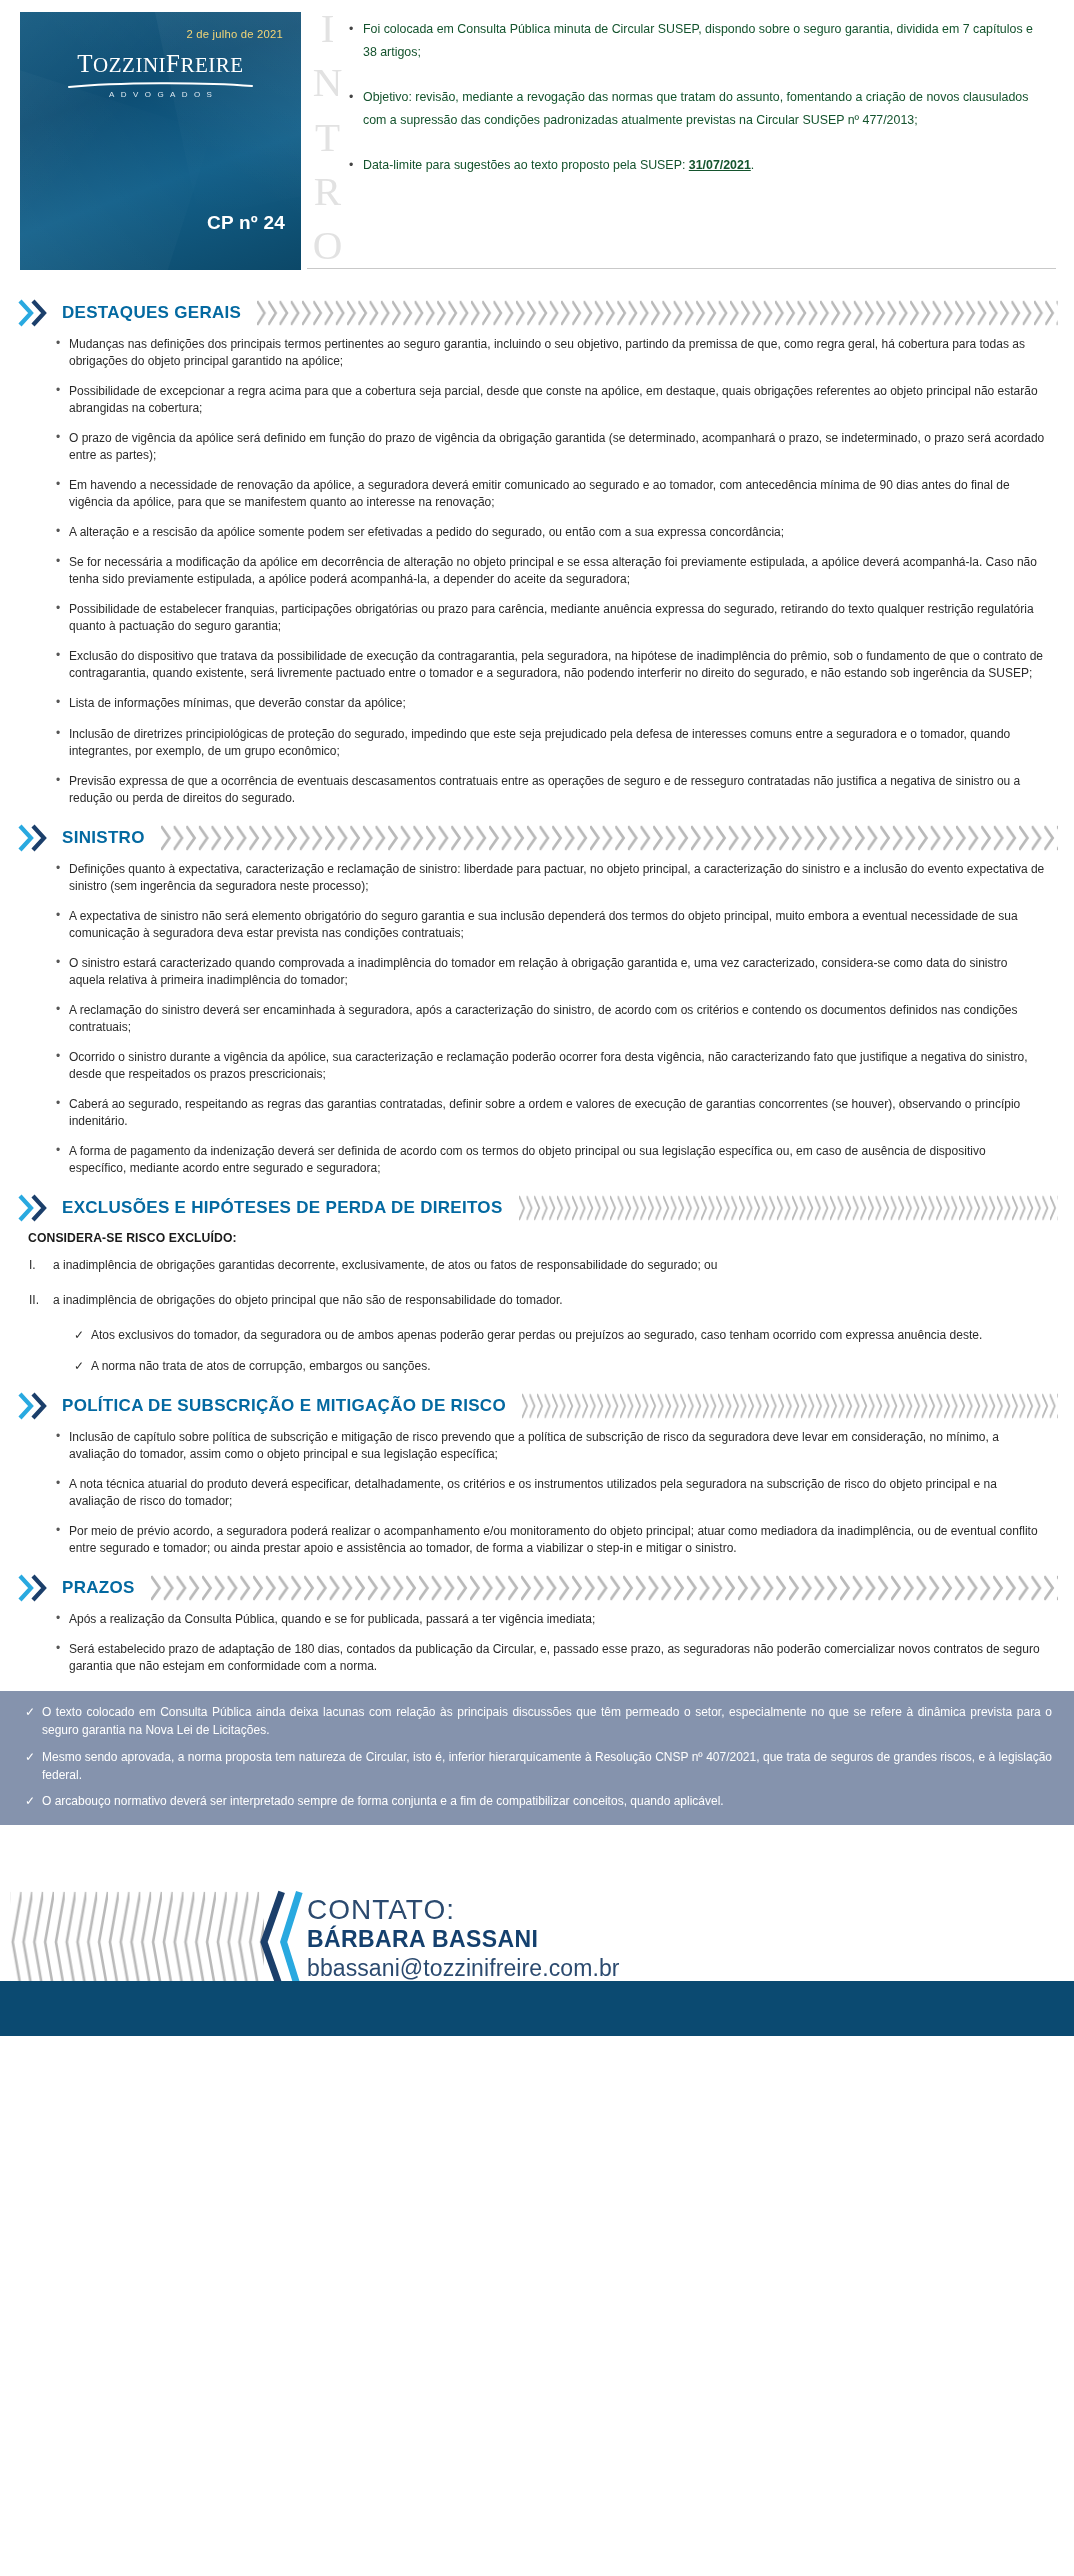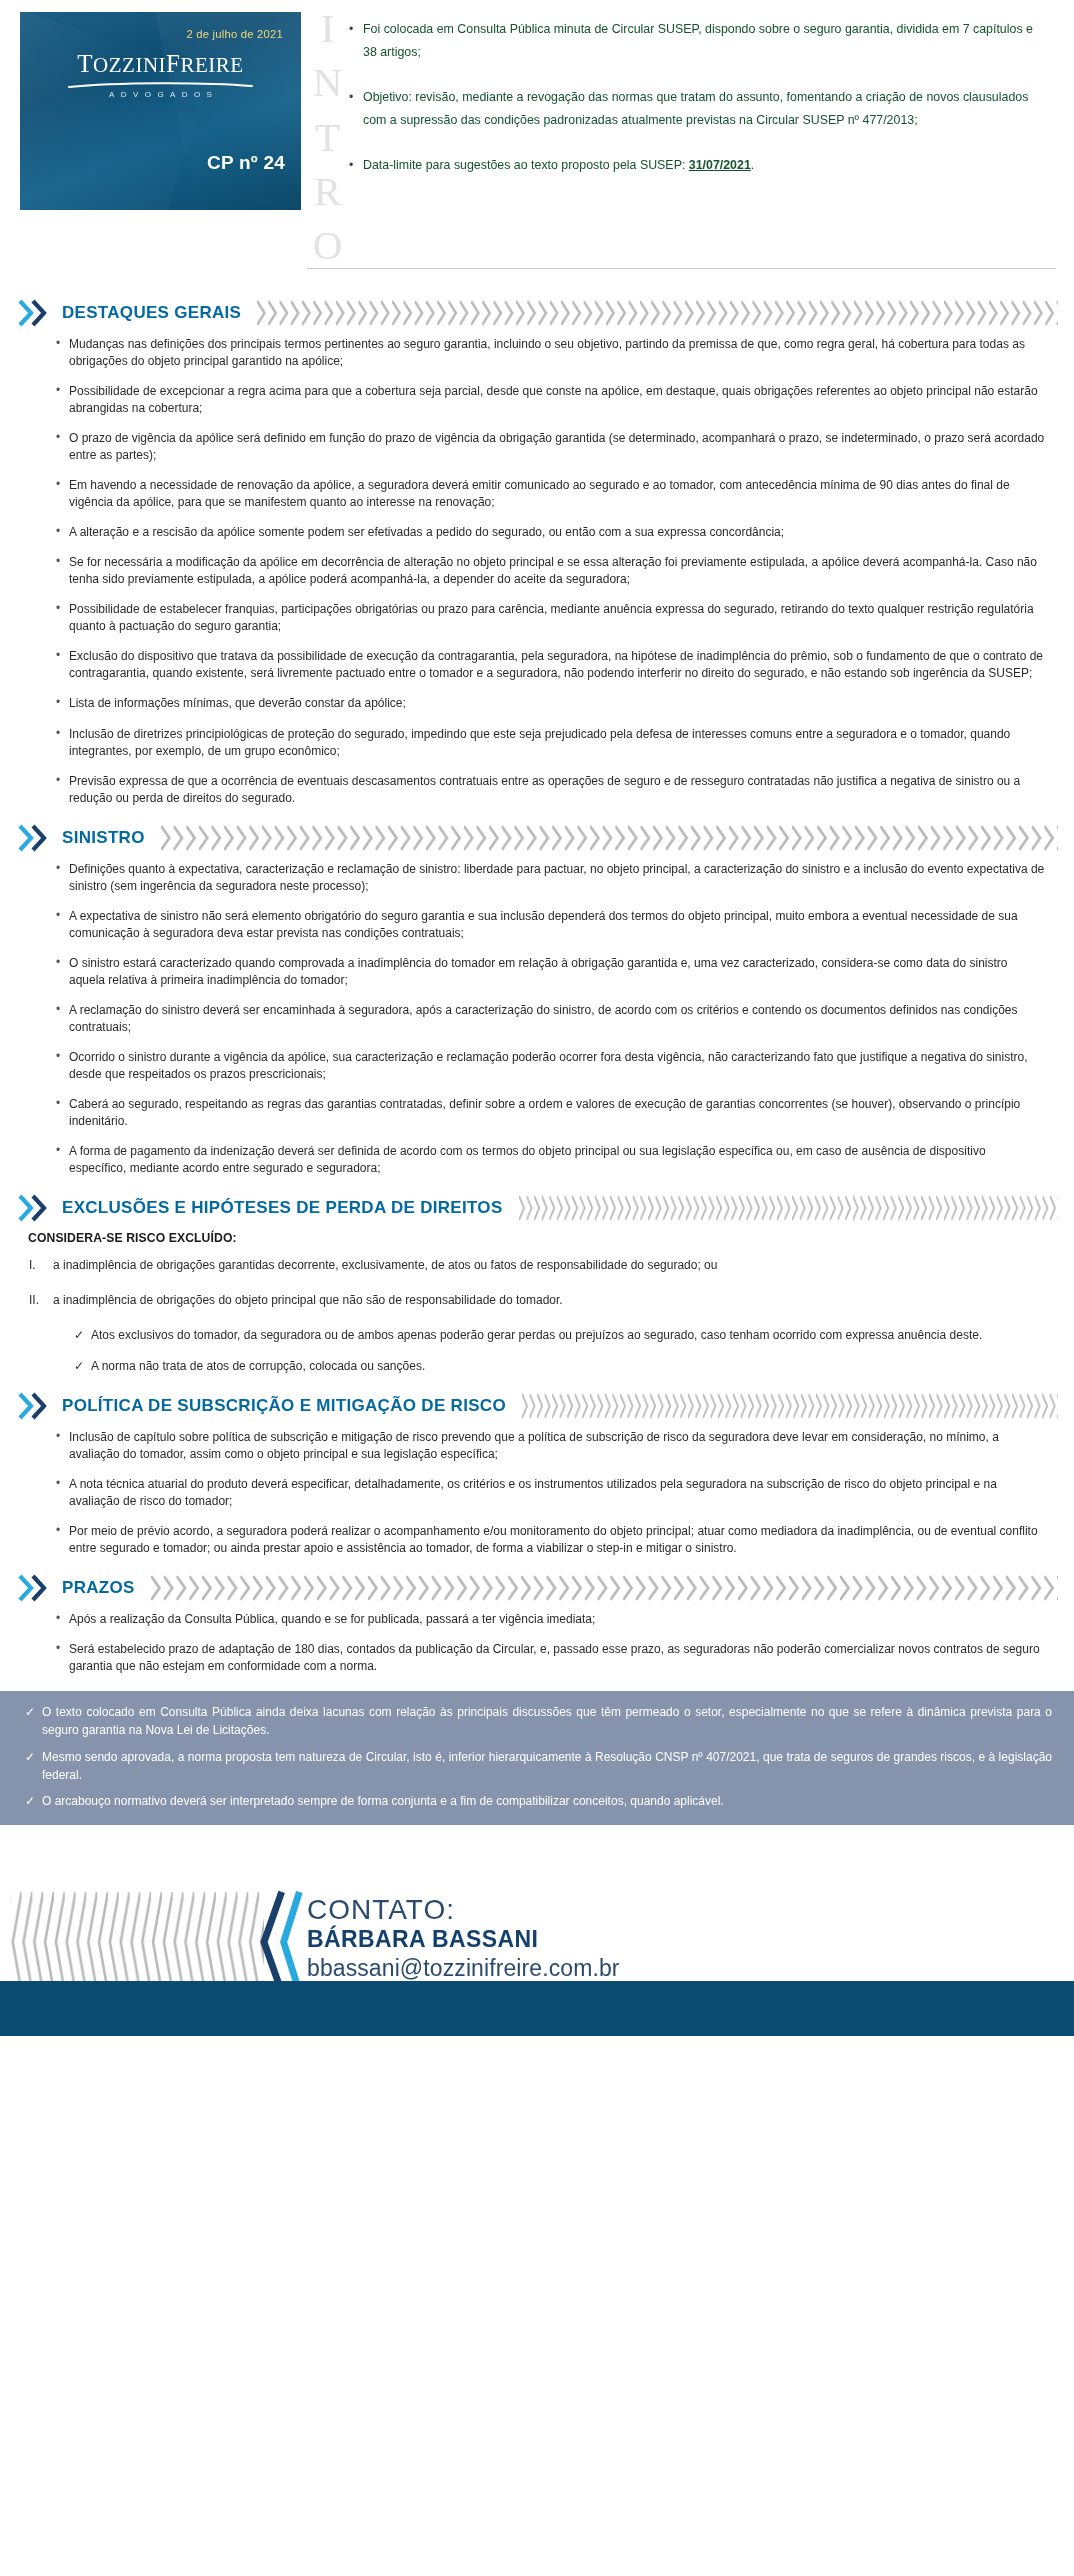--- a/index.html
+++ b/index.html
@@ -20,21 +20,21 @@
   
   .intro-wrap {
     position: relative;
     height: 296px;
   }
   .hero-panel {
     position: absolute;
     left: 20px;
     top: 12px;
     width: 281px;
-    height: 198px;
+    height: 258px;
     background:
       linear-gradient(133deg, rgba(255,255,255,0.055) 0%, rgba(255,255,255,0) 38%),
       linear-gradient(218deg, rgba(255,255,255,0.05) 0%, rgba(255,255,255,0) 45%),
       linear-gradient(160deg, #12587f 0%, #0d4d73 32%, #13608a 62%, #0c4868 100%);
     overflow: hidden;
     box-sizing: border-box;
     padding: 14px 16px 12px 16px;
   }
   .hero-panel::before {
     content: "";
@@ -436,21 +436,21 @@
       </svg>
     </div>
   </div>
   <div class="subhead">CONSIDERA-SE RISCO EXCLUÍDO:</div>
   <ul class="romanlist">
     <li><span class="rn">I.</span><span>a inadimplência de obrigações garantidas decorrente, exclusivamente, de atos ou fatos de responsabilidade do segurado; ou</span></li>
     <li><span class="rn">II.</span><span>a inadimplência de obrigações do objeto principal que não são de responsabilidade do tomador.</span></li>
   </ul>
   <ul class="checklist">
     <li>Atos exclusivos do tomador, da seguradora ou de ambos apenas poderão gerar perdas ou prejuízos ao segurado, caso tenham ocorrido com expressa anuência deste.</li>
-    <li>A norma não trata de atos de corrupção, colocada ou sanções.</li>
+    <li>A norma não trata de atos de corrupção, embargos ou sanções.</li>
   </ul>
 </div>
 
 <div class="section">
   <div class="sec-head">
     <svg class="sec-chevpair" width="34" height="30" viewBox="0 0 34 30">
       <path d="M2 3 L13 15 L2 27" stroke="#29a9e0" stroke-width="4.2" fill="none"></path>
       <path d="M15 3 L26 15 L15 27" stroke="#1b3f6b" stroke-width="4.2" fill="none"></path>
     </svg>
     <div class="sec-title">POLÍTICA DE SUBSCRIÇÃO E MITIGAÇÃO DE RISCO</div>

